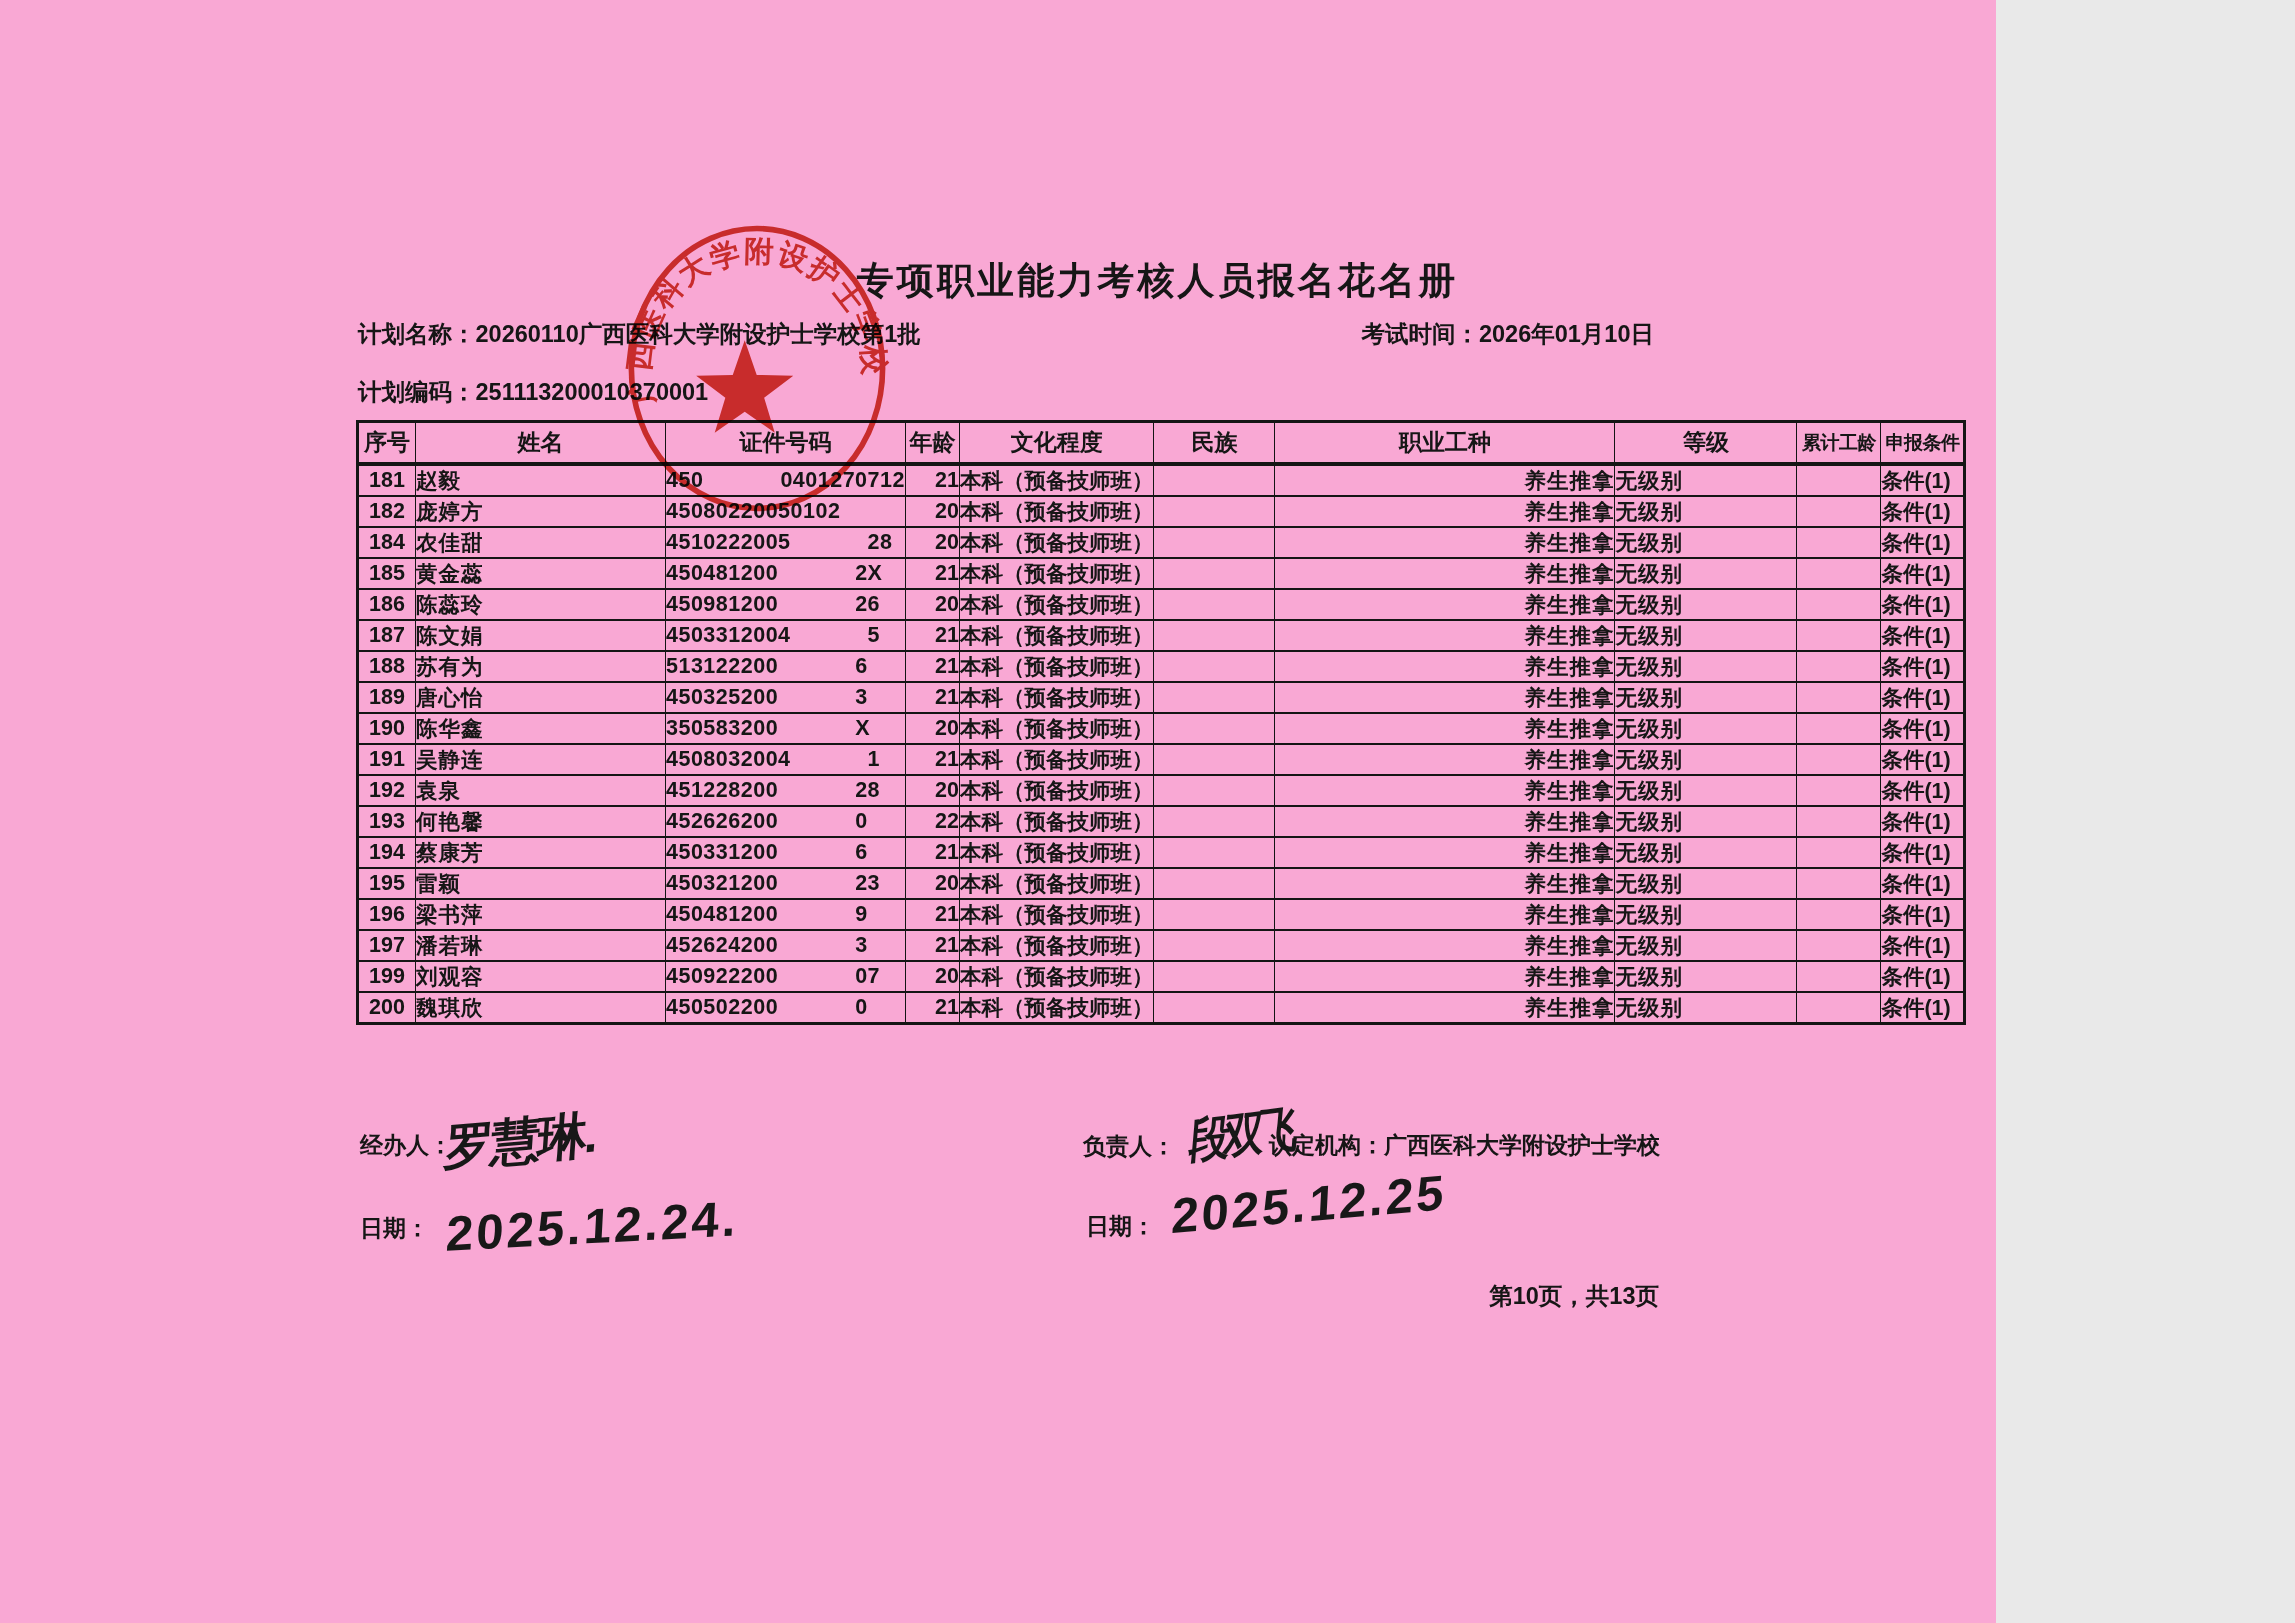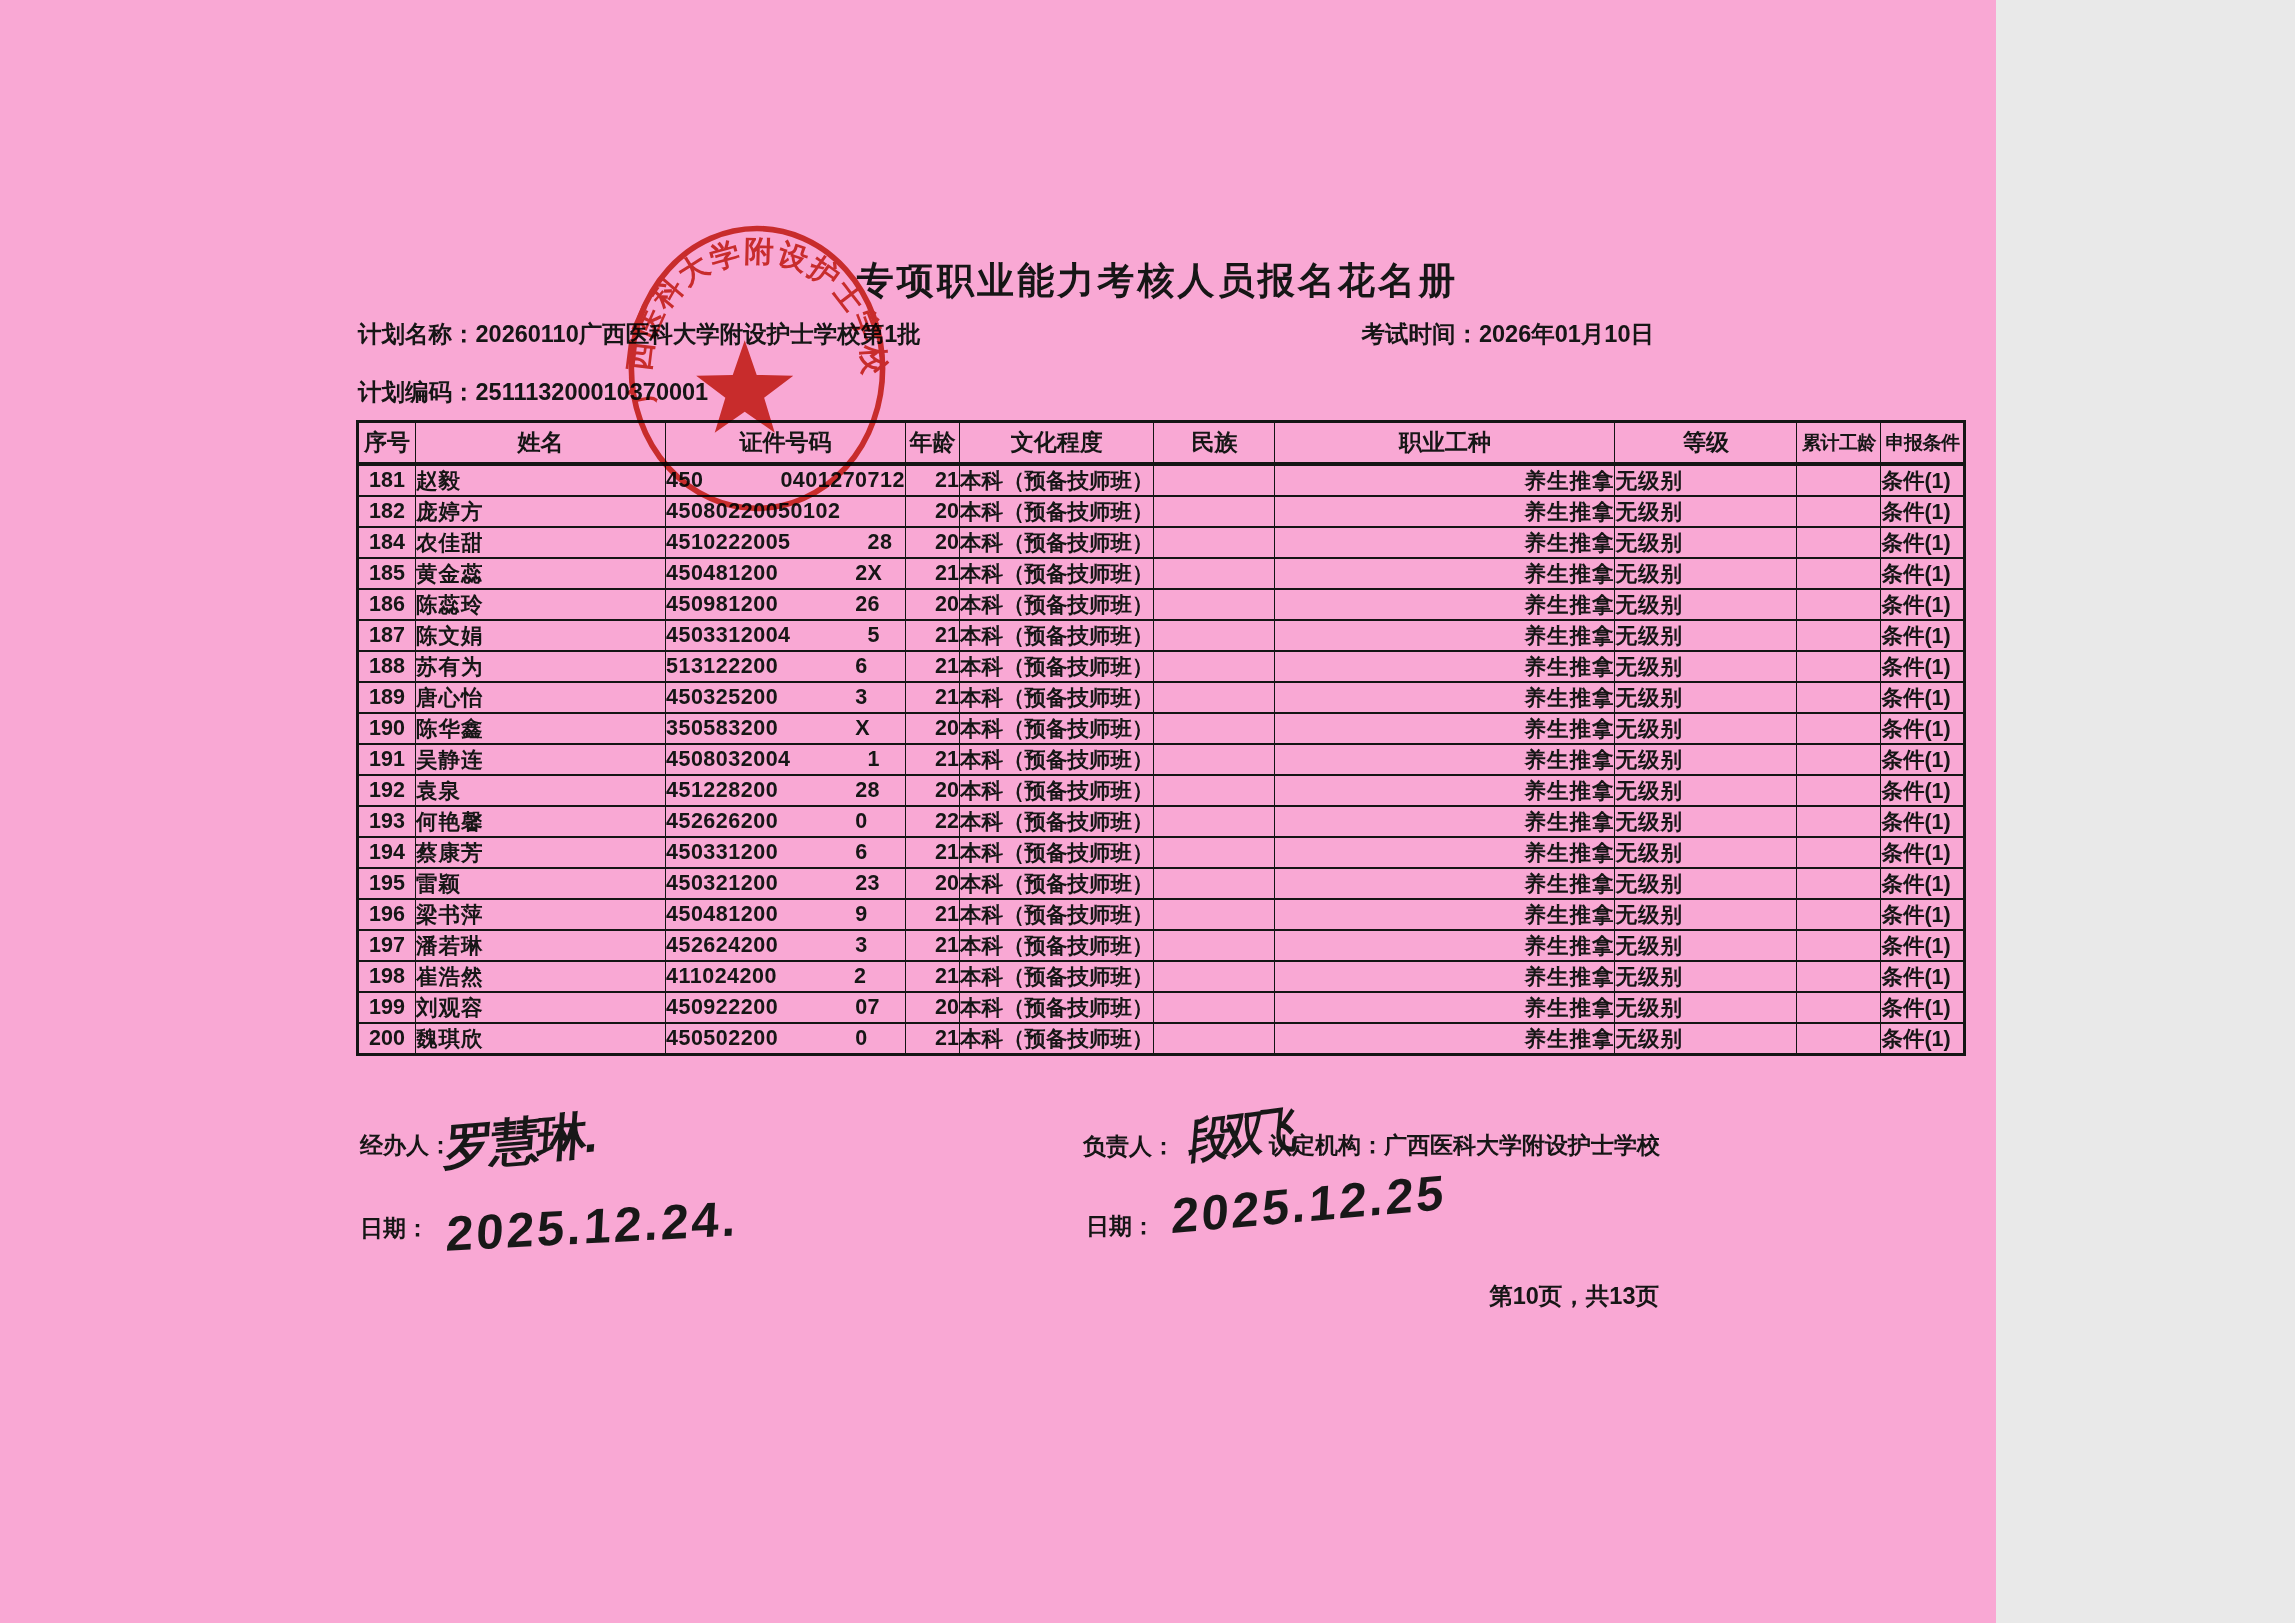--- a/index.html
+++ b/index.html
@@ -296,32 +296,20 @@
           <td class="c-id">452624200<span class="idgap"></span>3</td>
           <td class="c-age">21</td>
           <td class="c-edu">本科（预备技师班）</td>
           <td class="c-ethnic"></td>
           <td class="c-job">养生推拿</td>
           <td class="c-level">无级别</td>
           <td class="c-years"></td>
           <td class="c-cond">条件(1)</td>
         </tr>
         <tr>
-          <td class="c-no">198</td>
-          <td class="c-name">崔浩然</td>
-          <td class="c-id">411024200<span class="idgap"></span>2</td>
-          <td class="c-age">21</td>
-          <td class="c-edu">本科（预备技师班）</td>
-          <td class="c-ethnic"></td>
-          <td class="c-job">养生推拿</td>
-          <td class="c-level">无级别</td>
-          <td class="c-years"></td>
-          <td class="c-cond">条件(1)</td>
-        </tr>
-        <tr>
           <td class="c-no">199</td>
           <td class="c-name">刘观容</td>
           <td class="c-id">450922200<span class="idgap"></span>07</td>
           <td class="c-age">20</td>
           <td class="c-edu">本科（预备技师班）</td>
           <td class="c-ethnic"></td>
           <td class="c-job">养生推拿</td>
           <td class="c-level">无级别</td>
           <td class="c-years"></td>
           <td class="c-cond">条件(1)</td>

